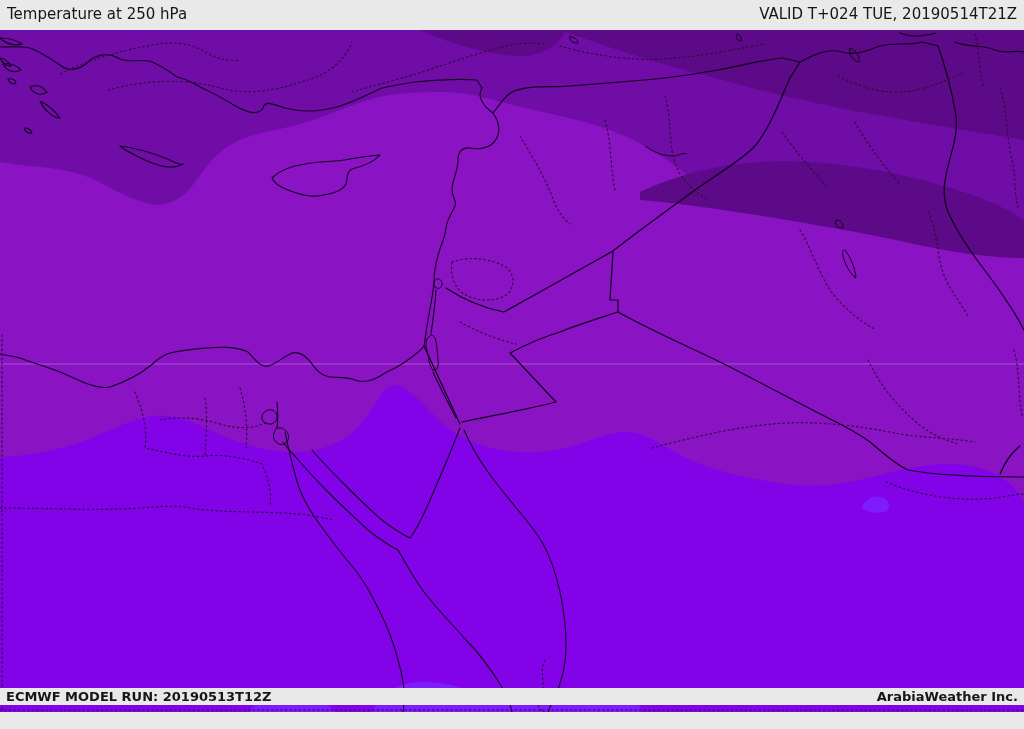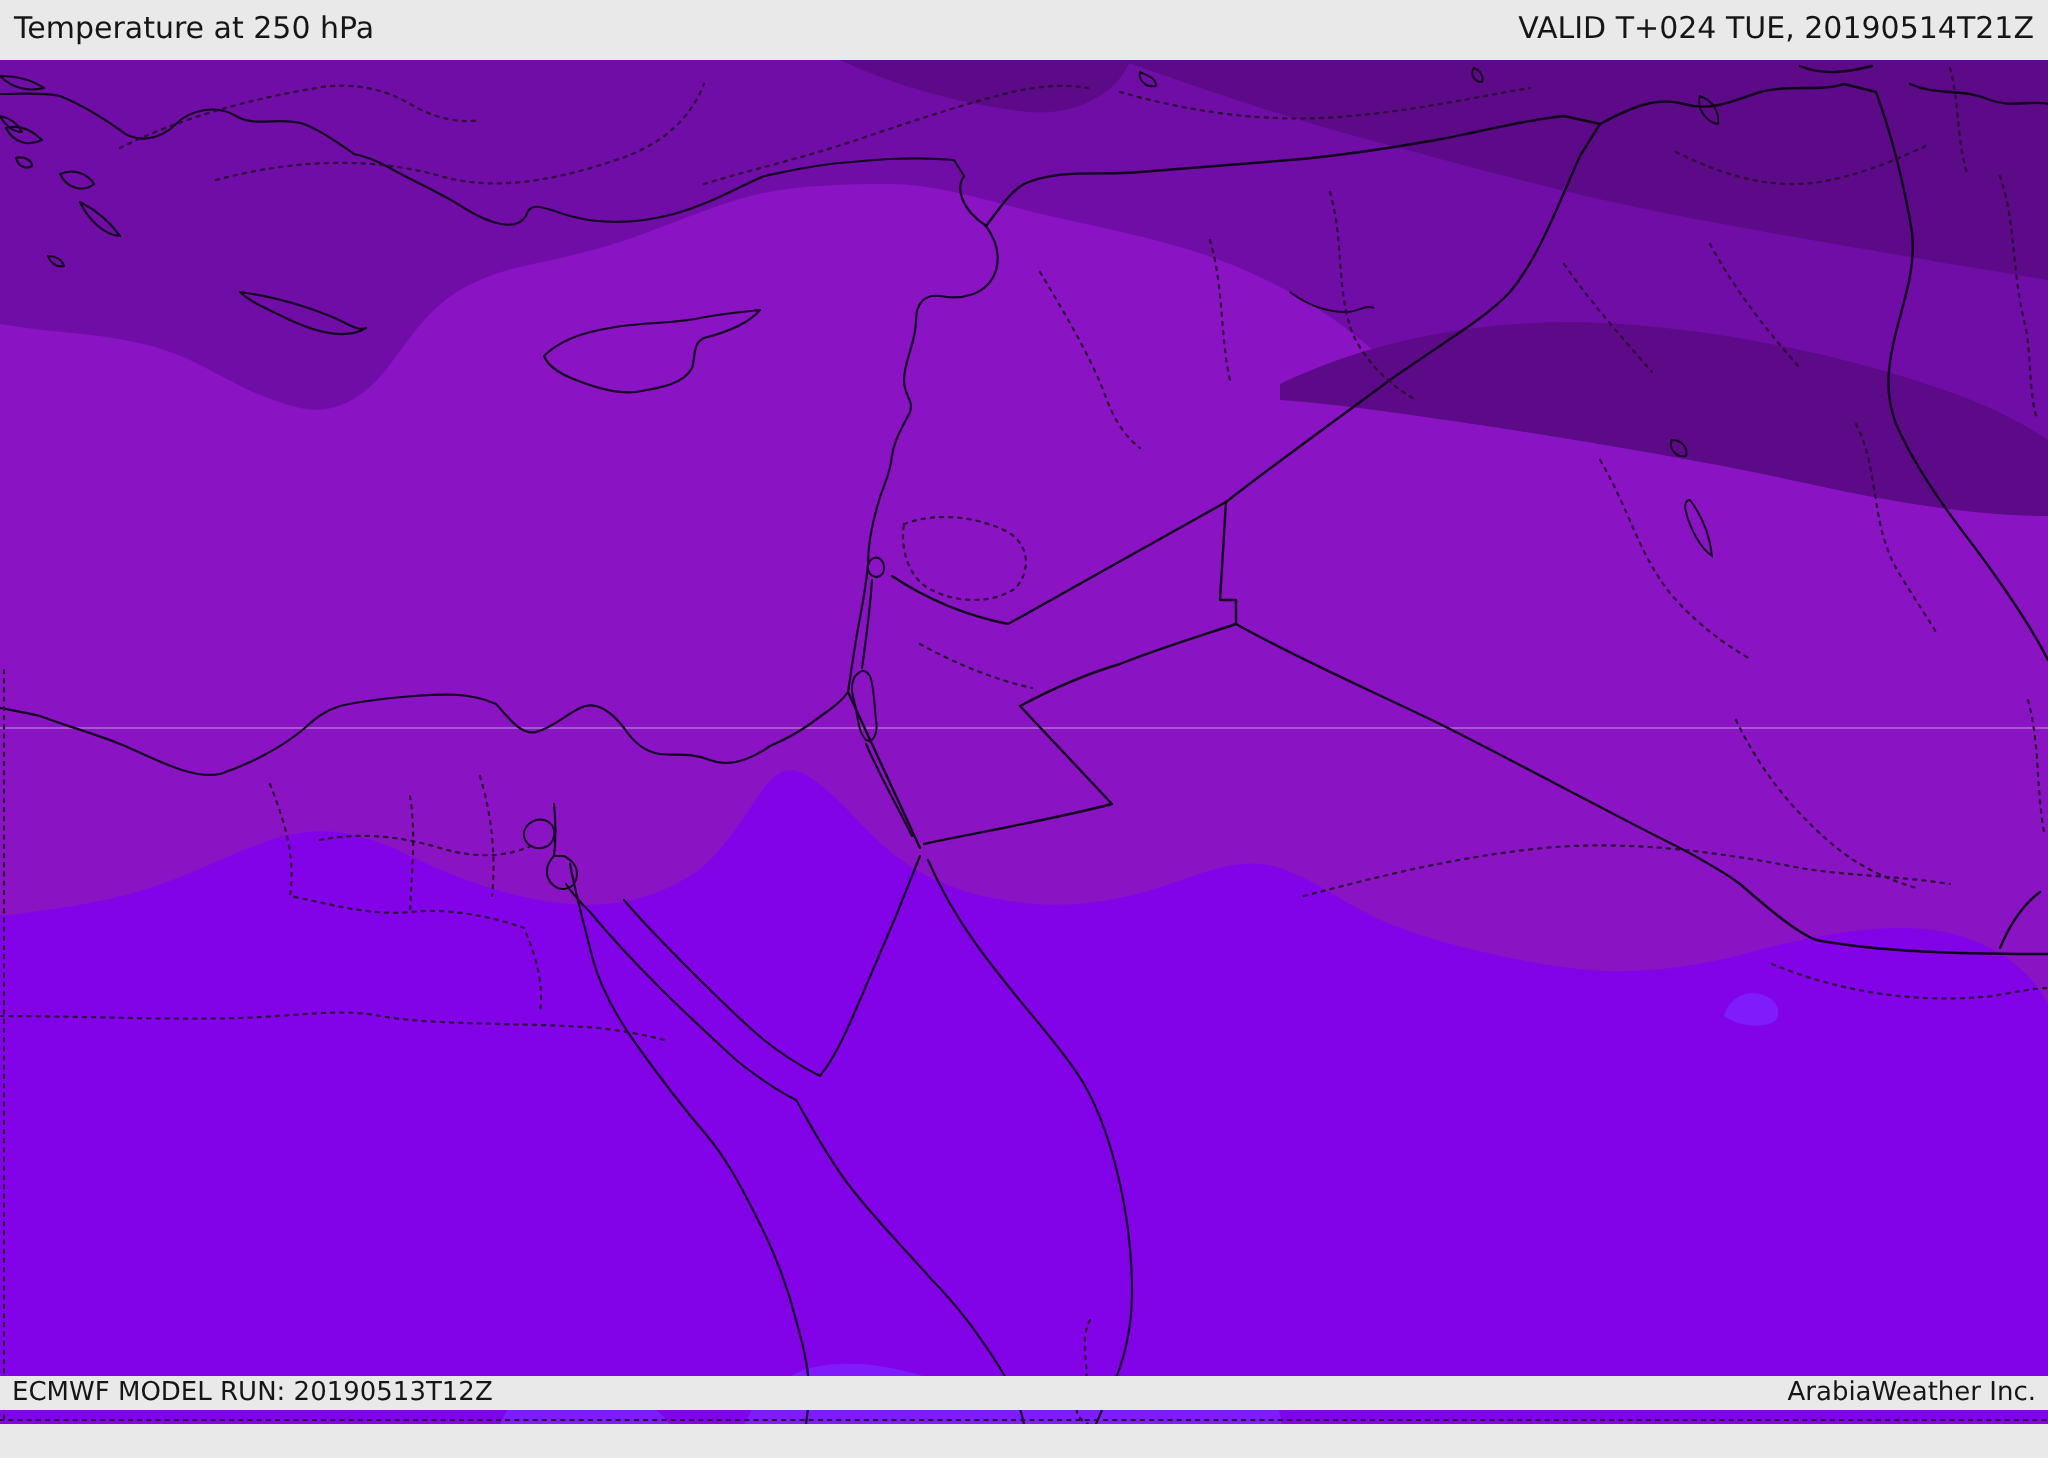--- a/index.html
+++ b/index.html
@@ -1,20 +1,20 @@
 <!DOCTYPE html>
 <html><head>
 <meta charset="utf-8">
 <style>
   html,body{margin:0;padding:0;background:#ffffff;}
   body{width:1024px;height:729px;overflow:hidden;font-family:"DejaVu Sans","Liberation Sans",sans-serif;}
   .frame{position:relative;width:1024px;height:729px;background:#e9e9e9;}
   .bar{position:absolute;left:0;width:1024px;background:#e9e9e9;color:#161616;display:flex;justify-content:space-between;align-items:center;box-sizing:border-box;}
   .bar.top{top:0;height:30px;font-size:15px;padding:0 7px 2px 7px;}
-  .bar.bottom{top:688px;height:17px;font-size:13px;padding:0 6px;}
+  .bar.bottom{top:688px;height:17px;font-size:13px;padding:0 6px;font-weight:bold;}
   .bar span{white-space:nowrap;}
   .mapwrap{position:absolute;top:30px;left:0;width:1024px;height:682px;}
   svg{display:block;}
   .coast{fill:none;stroke:#140320;stroke-width:1.1;stroke-linejoin:round;stroke-linecap:round;}
   .border{fill:none;stroke:#10021a;stroke-width:1.2;stroke-linejoin:round;stroke-linecap:round;}
   .dot{fill:none;stroke:#2b0d36;stroke-width:1.1;stroke-dasharray:1.6 3;stroke-linecap:round;}
   .grid{fill:none;stroke:#bd93d8;stroke-width:1;opacity:.55;}
   .lake{fill:none;stroke:#140320;stroke-width:1;}
 </style>
 </head>

